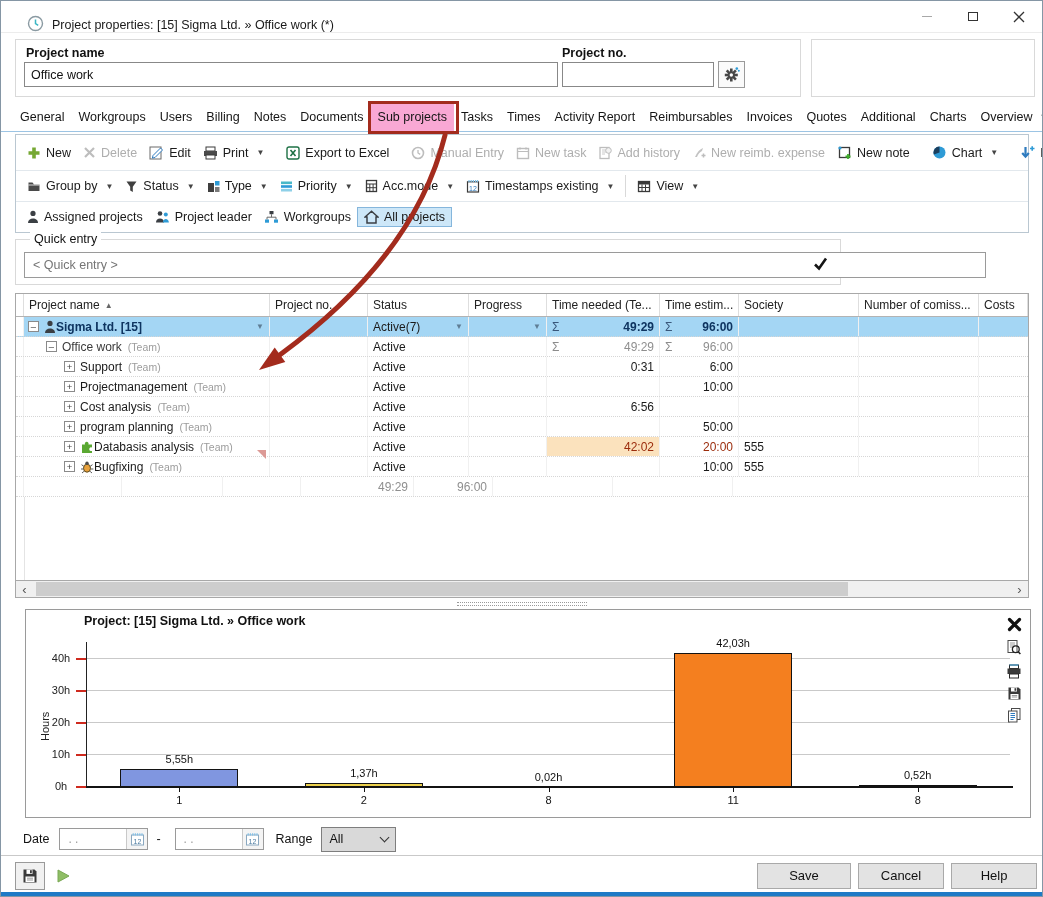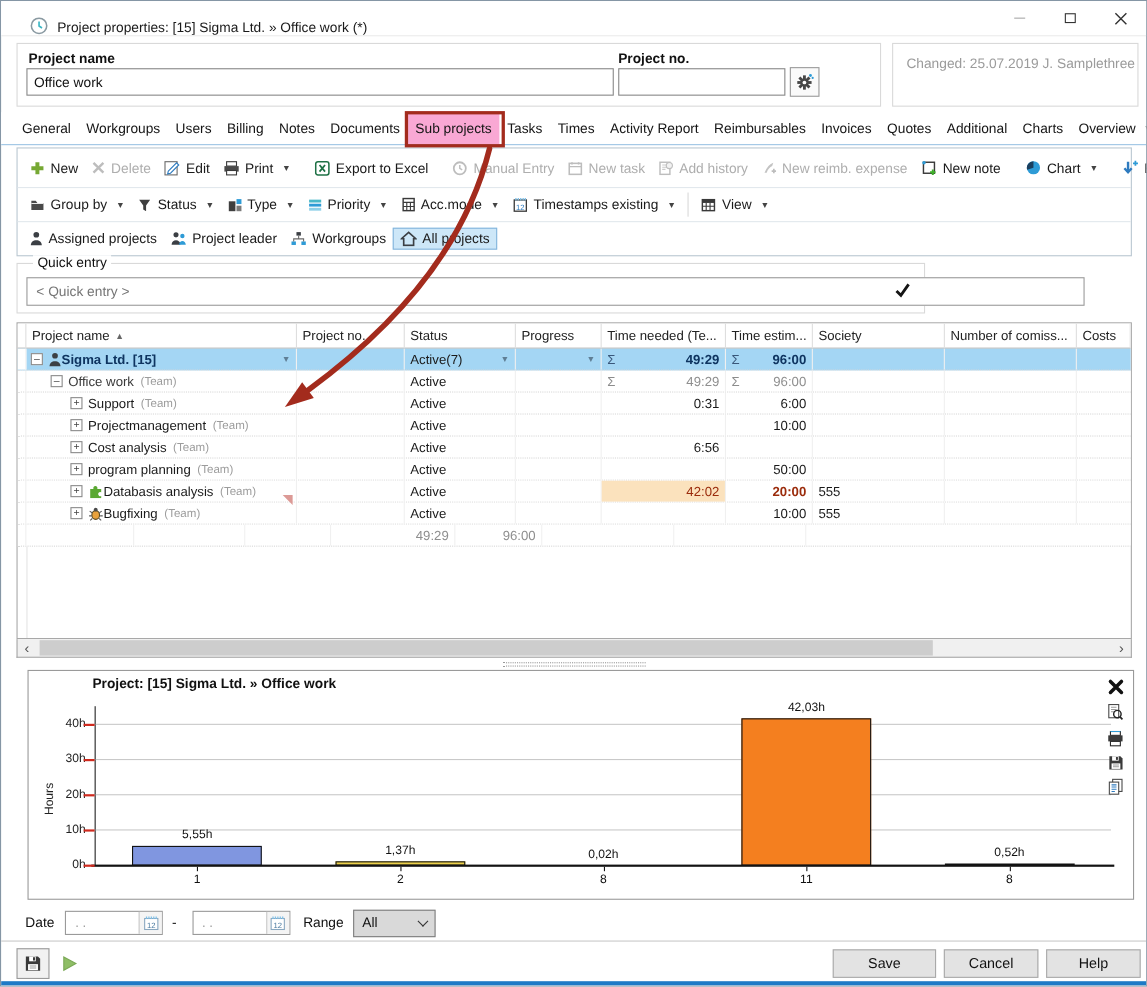--- a/index.html
+++ b/index.html
@@ -71,21 +71,21 @@
   .scroll-arrow{position:absolute;top:0;width:17px;height:16px;display:flex;align-items:center;justify-content:center;color:#555;font-size:13px}
   #scroll-thumb{position:absolute;left:20px;top:1px;width:812px;height:14px;background:#cdcdcd}
   #splitter{position:absolute;left:0;top:599px;width:100%;height:8px;display:flex;align-items:center;justify-content:center}
   #splitter-dots{width:130px;height:4px;border-top:1px dotted #999;border-bottom:1px dotted #999}
   
   #chart-panel{position:absolute;left:24px;top:608px;width:1006px;height:209px;border:1px solid #9a9a9a;background:#fff}
   #chart-title{position:absolute;left:58px;top:4px;font-weight:bold;font-size:12.5px;color:#111}
   #yaxis{position:absolute;left:60px;top:32px;width:1px;height:145px;background:#222}
   #plot{position:absolute;left:61px;top:32px;width:923px;height:145px}
   .grid{position:absolute;left:0;right:0;height:1px;background:#c9c9c9}
-  .ytl{position:absolute;left:18px;width:34px;text-align:right;font-size:11px;color:#222}
+  .ytl{position:absolute;left:18px;width:34px;text-align:center;font-size:11px;color:#222}
   .ytm{position:absolute;left:50px;width:10px;height:2px;background:#cf2a1e}
   #xaxis{position:absolute;left:57px;top:176px;width:930px;height:2px;background:#131313}
   .bar{position:absolute;bottom:0;border:1px solid #131313}
   .bar-label{position:absolute;font-size:11px;color:#111;transform:translateX(-50%);white-space:nowrap}
   .xtick{position:absolute;top:184px;font-size:11px;color:#111;transform:translateX(-50%)}
   .xtm{position:absolute;top:178px;width:1px;height:4px;background:#131313}
   #ylabel{position:absolute;left:13px;top:131px;transform:rotate(-90deg);transform-origin:left top;font-size:11px;color:#222}
   .ctool{position:absolute;right:7px;width:18px;height:18px;display:flex;align-items:center;justify-content:center}
   
   #footer-row{position:absolute;left:0;top:822px;width:100%;height:33px;border-bottom:1px solid #c9c9c9;display:flex;align-items:center;padding-left:22px;font-size:12.5px;color:#111}
@@ -151,21 +151,20 @@
             <rect x="7" y="2.5" width="2.6" height="13" transform="rotate(-45 8.3 9)"></rect>
             <circle cx="8.3" cy="9" r="3.6"></circle>
           </g>
           <circle cx="8.3" cy="9" r="1.7" fill="#fff"></circle>
           <circle cx="13.8" cy="2.6" r="1.3" fill="#2e9bd6"></circle>
           <circle cx="15.8" cy="4.8" r="1" fill="#2e9bd6"></circle>
         </svg>
       </span>
   </div>
   <div id="hdr-info" class="gbox">
-    <div>Changed: 25.07.2019  J. Samplethree</div>
   </div>
 
   <div id="tabbar">
     <span class="tab">General</span>
       <span class="tab">Workgroups</span>
       <span class="tab">Users</span>
       <span class="tab">Billing</span>
       <span class="tab">Notes</span>
       <span class="tab">Documents</span>
       <span class="tab selected">Sub projects</span>
@@ -622,21 +621,21 @@
             <span class="team">(Team)</span>
           </span>
           <span class="td" style="width: 98px;"></span>
           <span class="td" style="width: 101px;">
             <span>Active</span>
           </span>
           <span class="td" style="width: 78px;"></span>
           <span class="td warn" style="width: 113px;">
             <span class="val v-red">42:02</span>
           </span>
-          <span class="td" style="width: 79px; font-weight: bold;">
+          <span class="td" style="width: 79px;">
             <span class="val v-red">20:00</span>
           </span>
           <span class="td" style="width: 120px;">555</span>
           <span class="td" style="width: 120px;"></span>
           <span class="td" style="width: 49px; border-right: none;"></span>
         </div>
         <div class="trow">
           <span class="td gutter" style="width: 8px; padding: 0px;"></span>
           <span class="td" style="width: 246px; padding-left: 40px;">
             <span class="exp">+</span>

